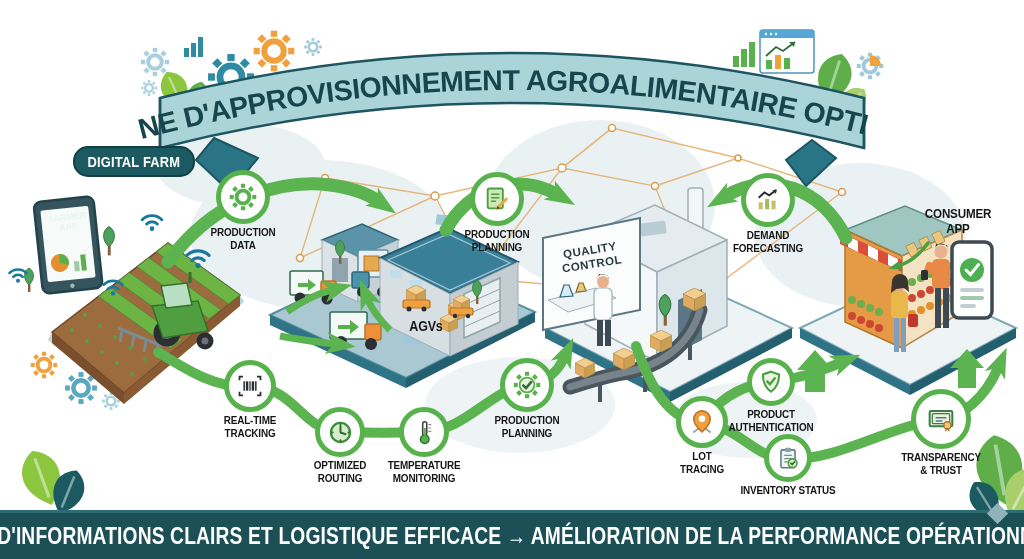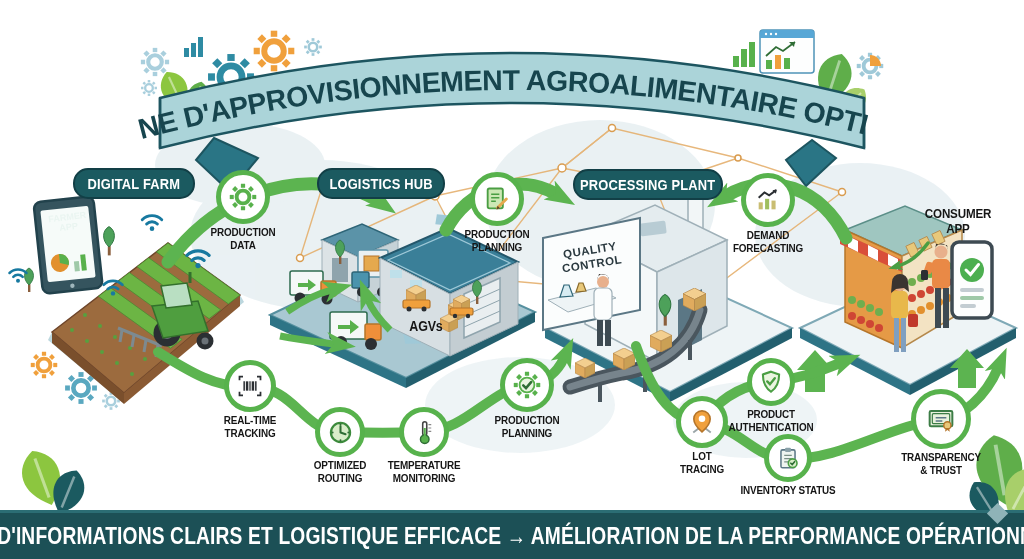--- a/index.html
+++ b/index.html
@@ -1,20 +1,20 @@
 <!DOCTYPE html>
 <html><head>
 <meta charset="utf-8">
 <style>
   html,body{margin:0;padding:0;background:#ffffff;}
   .canvas{position:relative;width:1024px;height:559px;overflow:hidden;background:#ffffff;
           font-family:"Liberation Sans",sans-serif;}
   .art{position:absolute;left:0;top:0;z-index:1;}
   .pill{position:absolute;z-index:4;background:#1b5a60;border:2px solid #123f46;border-radius:15px;
-        display:flex;align-items:center;justify-content:center;color:#fff;margin-top:22px;}
+        display:flex;align-items:center;justify-content:center;color:#fff;}
   .pill span{font-size:15px;font-weight:800;letter-spacing:.2px;transform:scaleX(.86);white-space:nowrap;}
   .node{position:absolute;z-index:3;width:0;height:0;}
   .circ{position:absolute;transform:translate(-50%,-50%);background:#fff;border:5px solid #57b24c;
         border-radius:50%;display:flex;align-items:center;justify-content:center;box-sizing:border-box;}
   .lbl{position:absolute;left:0;width:150px;transform:translateX(-50%) scaleX(.86);
        font-size:11.5px;line-height:1.1;font-weight:800;color:#151515;text-align:center;
        white-space:pre-line;letter-spacing:-.2px;}
   .freelbl{position:absolute;z-index:3;transform:translateX(-50%) scaleX(.86);font-weight:800;color:#151515;
        text-align:center;white-space:pre-line;letter-spacing:-.2px;}
   .artlbl{position:absolute;z-index:3;font-weight:800;text-align:center;white-space:pre-line;}
@@ -443,26 +443,20 @@
     <path d="M158,352 C190,372 216,388 250,387 C295,386 302,431 340,432 C370,433 396,433 424,432 C466,431 492,388 527,385 C546,383 558,371 564,358" stroke-width="10" marker-end="url(#ah)"></path>
     <path d="M636,346 C650,386 668,420 702,423 C742,427 752,458 788,459 C842,460 892,424 940,420 C962,418 986,396 998,368" stroke-width="10" marker-end="url(#ah)"></path>
     <path d="M702,423 C718,400 740,385 771,382 C798,379 818,372 840,363" stroke-width="10" marker-end="url(#ah)"></path>
     <path d="M928,243 C918,257 908,263 898,266" stroke="#4a9e43" stroke-width="3.5" marker-end="url(#ahs)"></path>
   </g>
 </svg>
 
 <div class="pill" style="left:73px;top:146px;width:118px;height:27px">
   <span>DIGITAL FARM</span>
     </div>
-<div class="pill" style="left:317px;top:146px;width:124px;height:27px">
-  <span>LOGISTICS HUB</span>
-    </div>
-<div class="pill" style="left:573px;top:147px;width:146px;height:27px">
-  <span>PROCESSING PLANT</span>
-    </div>
 
 <div class="node" style="left:243px;top:197px">
   <div class="circ" style="width:54px;height:54px">
     <svg width="30" height="30" viewBox="0 0 24 24">
           <use href="#g" x="0" y="0" width="24" height="24" color="#58b14c" transform="translate(12,12) scale(1) translate(-12,-12)"></use>
         </svg>
   </div>
       <div class="lbl" style="top:29px">PRODUCTION
 DATA</div>
 </div>

